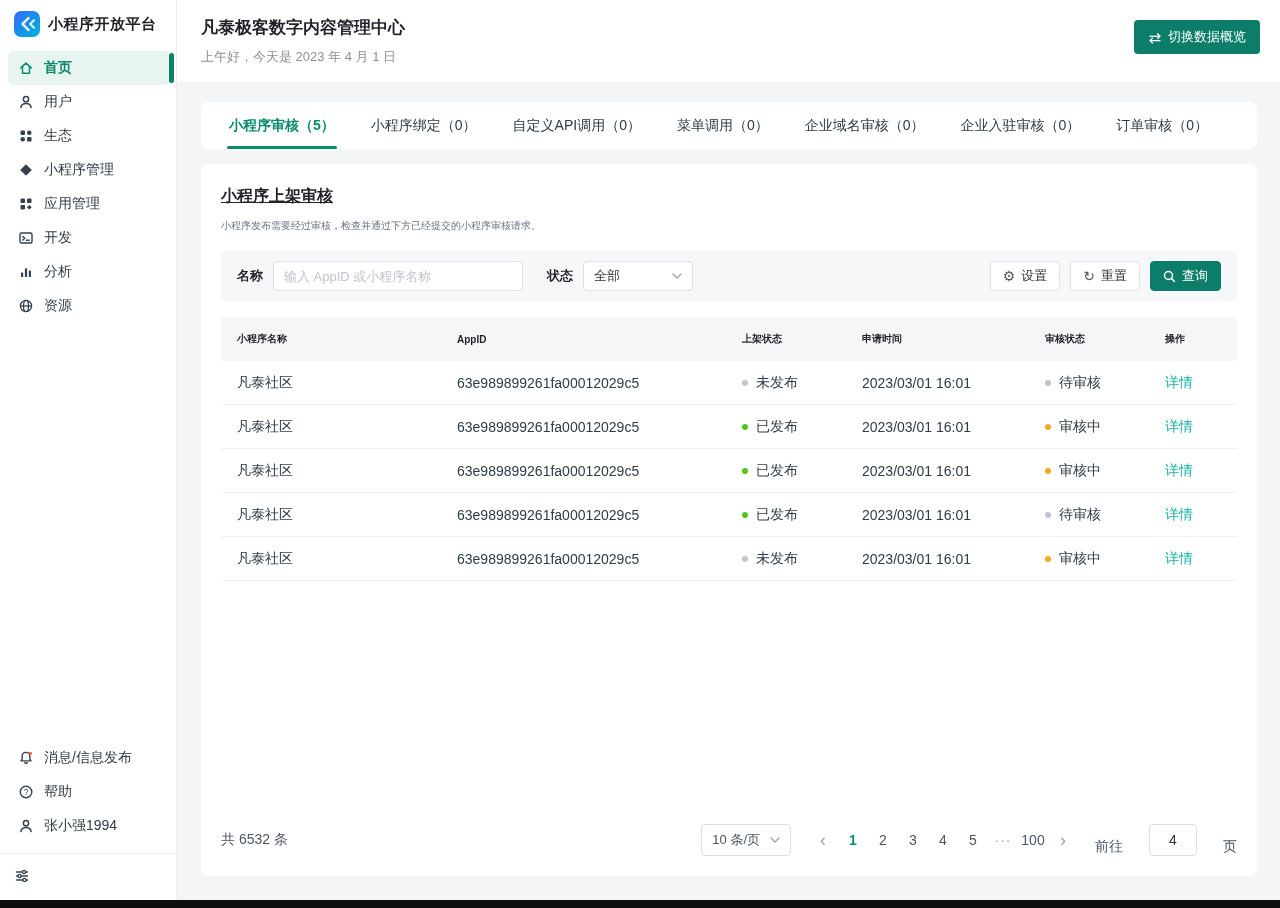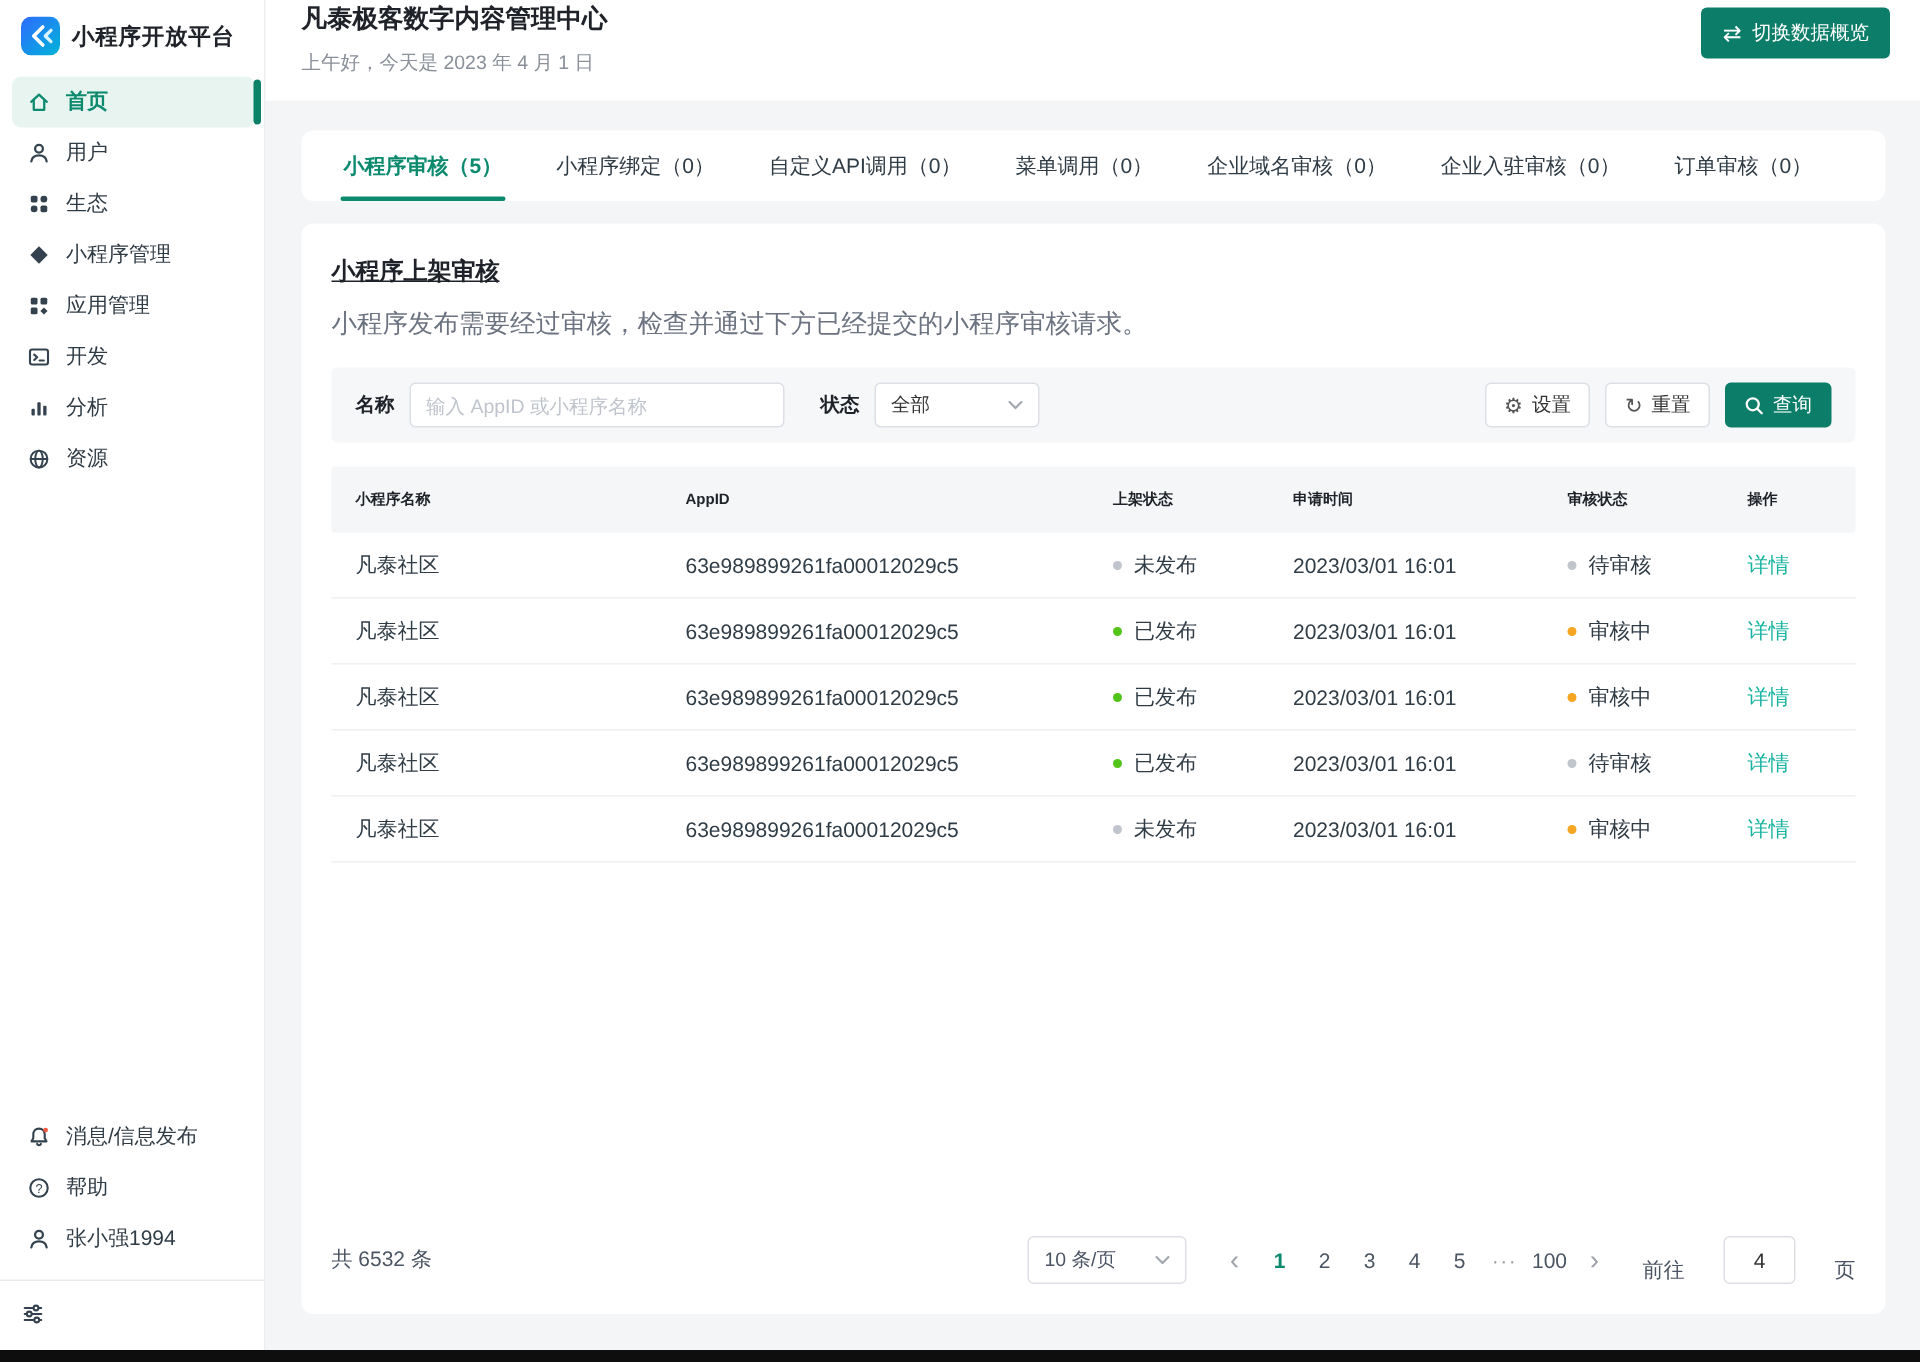--- a/index.html
+++ b/index.html
@@ -31,21 +31,21 @@
     content: ""; position: absolute; right: -4px; top: 2px; bottom: 2px;
     width: 5px; border-radius: 3px; background: #0b8168;
   }
   .sidebar-bottom { margin-top: auto; padding-bottom: 4px; }
   .sidebar-divider { height: 1px; background: #e9ecef; margin: 10px 0 8px; }
   .sliders-row { padding: 6px 14px 12px; color: #33424e; }
 
   
   .main { flex: 1; display: flex; flex-direction: column; min-width: 0; }
   .topbar {
-    background: #fff; padding: 1px 20px 16px 24px;
+    background: #fff; padding: 16px 20px 16px 24px;
     display: flex; justify-content: space-between; align-items: flex-start;
   }
   .topbar-title { font-size: 17px; font-weight: bold; color: #1f2329; margin-bottom: 9px; }
   .topbar-greeting { font-size: 13px; color: #8a9099; }
   .switch-btn {
     background: #0b7d68; color: #fff; border: none; border-radius: 4px;
     height: 34px; padding: 0 14px; font-size: 13px; display: inline-flex;
     align-items: center; gap: 7px; cursor: pointer; margin-top: 4px;
     font-family: inherit;
   }
@@ -59,21 +59,21 @@
   }
   .tab { position: relative; display: flex; align-items: center; padding: 0 18px; font-size: 14px; color: #2f3b45; cursor: pointer; white-space: nowrap; }
   .tab.active { color: #0c8a6e; font-weight: bold; }
   .tab.active::after { content: ""; position: absolute; left: 16px; right: 16px; bottom: 0; height: 3px; border-radius: 2px; background: #0c8a6e; }
 
   .panel-card {
     background: #fff; border-radius: 8px; margin-top: 15px; margin-bottom: 24px;
     padding: 20px; flex: 1; display: flex; flex-direction: column; min-height: 0;
   }
   .panel-title { font-size: 16px; font-weight: bold; color: #1f2329; margin: 2px 0 12px; text-decoration: underline; }
-  .panel-desc { font-size: 17px; color: #6b7280; margin-bottom: 18px; }
+  .panel-desc { font-size: 10px; color: #6b7280; margin-bottom: 18px; }
 
   .filter-bar {
     background: #f6f7f9; border-radius: 4px; padding: 10px 16px;
     display: flex; align-items: center; flex-shrink: 0;
   }
   .filter-label { font-size: 13px; font-weight: bold; color: #1f2329; margin-right: 10px; }
   .filter-input {
     width: 250px; height: 30px; border: 1px solid #dcdfe6; border-radius: 4px;
     padding: 0 10px; font-size: 13px; color: #333; background: #fff; outline: none;
     font-family: inherit;
@@ -111,21 +111,21 @@
   .dot.orange { background: #f5a623; }
   .link { color: #17b3a0; cursor: pointer; }
 
   .card-footer {
     margin-top: auto; display: flex; align-items: center;
     font-size: 14px; color: #4b5563; padding-top: 14px; flex-shrink: 0;
   }
   .footer-right { margin-left: auto; display: flex; align-items: center; gap: 18px; }
   .page-size-select {
     border: 1px solid #dcdfe6; border-radius: 4px; height: 32px; padding: 0 10px;
-    display: inline-flex; align-items: center; gap: 26px; background: #fff;
+    display: inline-flex; align-items: center; gap: 10px; background: #fff;
     color: #4b5563; font-size: 13px; cursor: pointer;
   }
   .pager { display: flex; align-items: center; gap: 2px; }
   .page-btn {
     min-width: 28px; height: 32px; display: inline-flex; align-items: center;
     justify-content: center; color: #4b5563; font-size: 14px; cursor: pointer; border-radius: 4px;
   }
   .page-btn.active { color: #0c8a6e; font-weight: bold; }
   .pager-arrow { color: #9aa0a6; font-size: 18px; }
   .ellipsis-btn { color: #9aa0a6; letter-spacing: 1px; }

